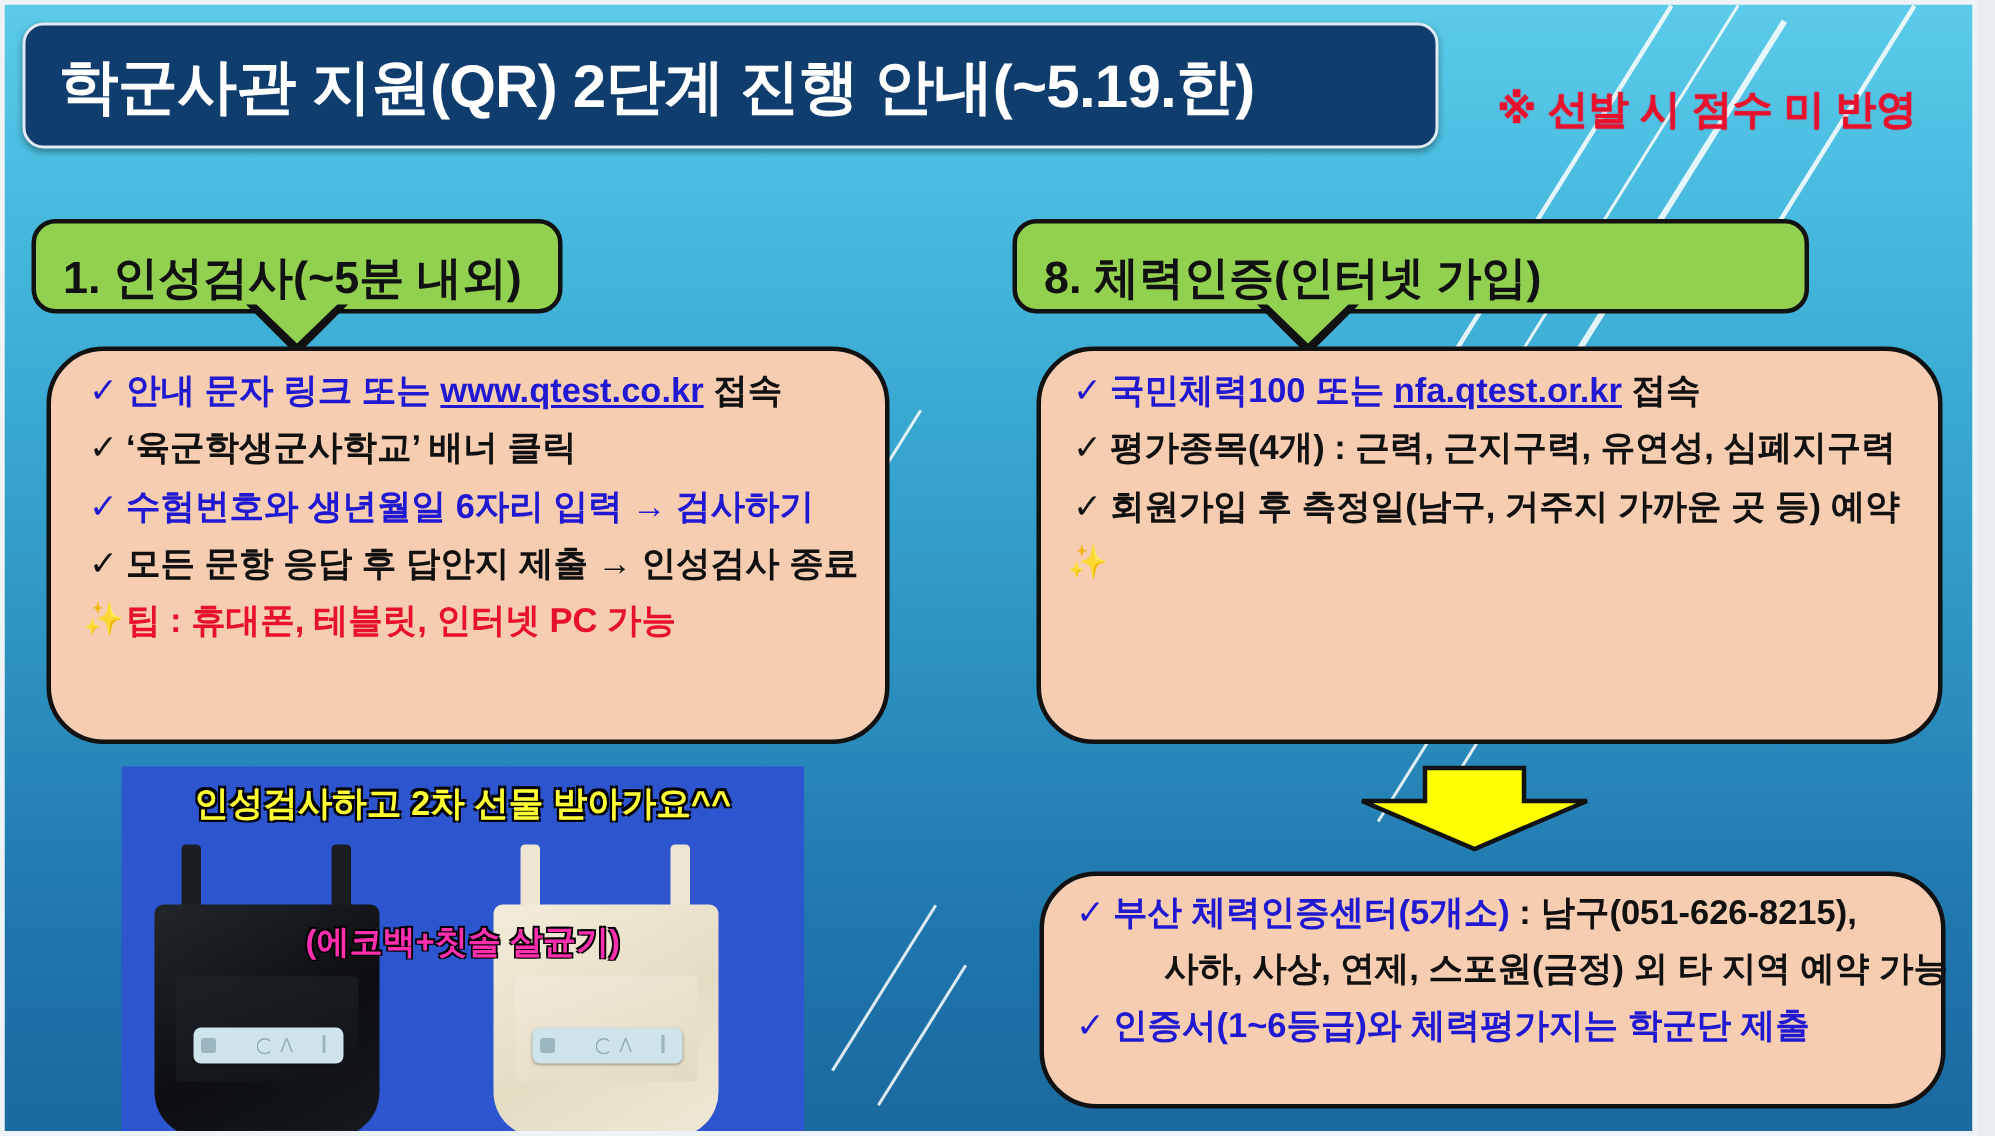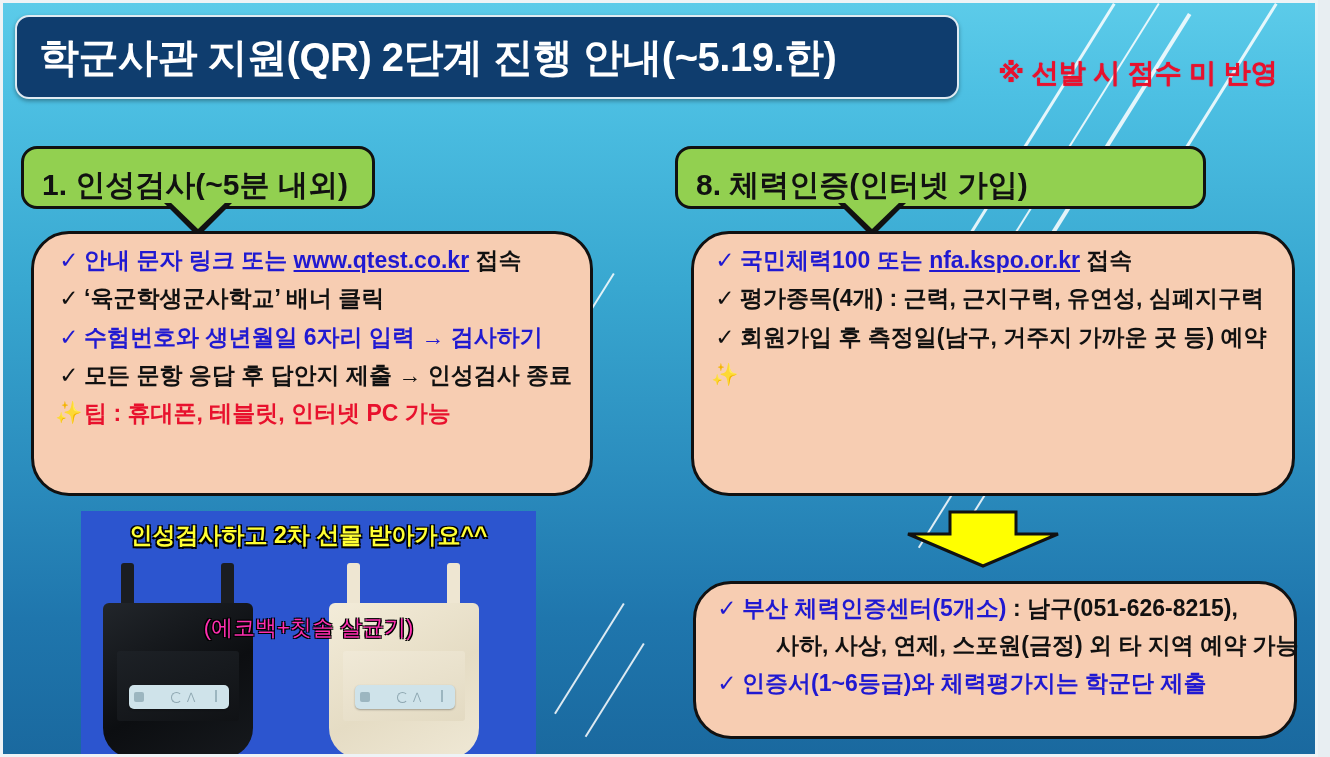--- a/index.html
+++ b/index.html
@@ -109,21 +109,21 @@
   #bag-cream .handle{background:#eee6d2;}
   #bag-cream .pocket{background:linear-gradient(160deg,#f0e9d7,#e3dac2);}
 
   .photo-head{
     position:absolute;left:0;top:9px;width:100%;text-align:center;
     color:#ffff33;font-size:23px;font-weight:bold;white-space:nowrap;
     text-shadow:-1.5px -1.5px 0 #000,1.5px -1.5px 0 #000,-1.5px 1.5px 0 #000,1.5px 1.5px 0 #000;
   }
   .photo-cap{
     position:absolute;left:0;top:102px;width:100%;text-align:center;
-    color:#ff2fb0;font-size:22px;font-weight:normal;white-space:nowrap;
+    color:#ff2fb0;font-size:22px;font-weight:bold;white-space:nowrap;
     text-shadow:-1.2px -1.2px 0 #000,1.2px -1.2px 0 #000,-1.2px 1.2px 0 #000,1.2px 1.2px 0 #000;
   }
 </style>
 </head>
 <body>
 
 <div class="slide">
 
   <div class="stripes">
     <div class="stripe" style="left:1110px;top:0px;width:3px;height:300px;transform:rotate(32deg);"></div>
@@ -172,21 +172,21 @@
         <span class="txt"><span class="t-dark">모든 문항 응답 후 답안지 제출 → 인성검사 종료</span></span>
       </div>
       <div class="line">
         <span class="bullet spark">✨</span>
         <span class="txt"><span class="t-red">팁 : 휴대폰, 테블릿, 인터넷 PC 가능</span></span>
       </div>
     </div>
   <div class="panel" id="panel-right">
       <div class="line">
         <span class="bullet blue">✓</span>
-        <span class="txt"><span class="t-blue">국민체력100 또는 </span><span class="t-link">nfa.kspo.or.kr</span><span class="t-dark"> 접속</span></span>
+        <span class="txt"><span class="t-blue">국민체력100 또는 </span><span class="t-link">nfa.qtest.or.kr</span><span class="t-dark"> 접속</span></span>
       </div>
       <div class="line">
         <span class="bullet dark">✓</span>
         <span class="txt"><span class="t-dark">평가종목(4개) : 근력, 근지구력, 유연성, 심폐지구력</span></span>
       </div>
       <div class="line">
         <span class="bullet dark">✓</span>
         <span class="txt"><span class="t-dark">회원가입 후 측정일(남구, 거주지 가까운 곳 등) 예약</span></span>
       </div>
       <div class="line">

